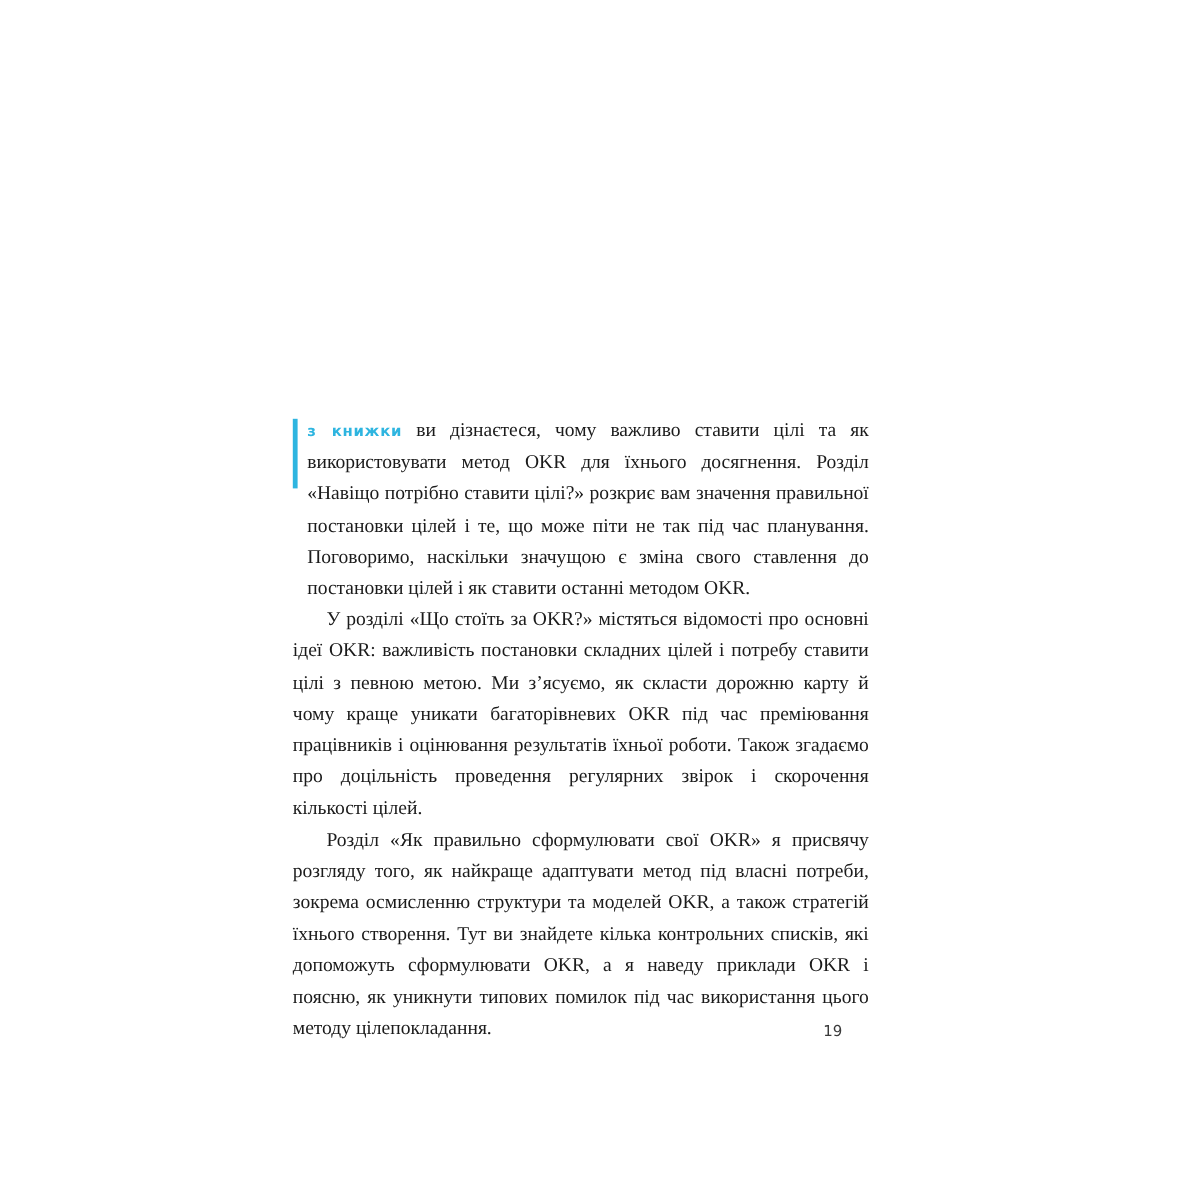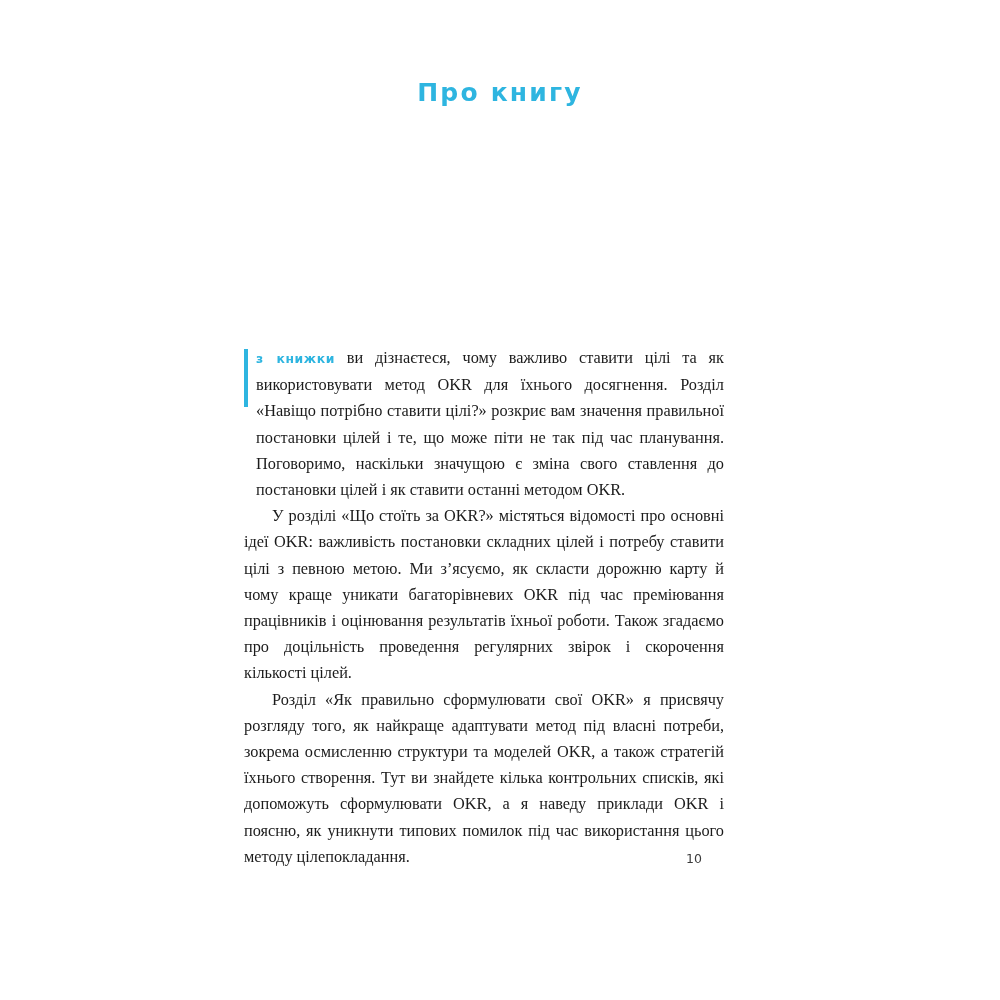--- a/index.html
+++ b/index.html
@@ -72,26 +72,25 @@
     font-family: "DejaVu Sans", sans-serif;
     font-size: 12.5px;
     color: #3b3b3b;
   }
 </style>
 </head>
 <body>
 
 <div class="page">
 
-  <div class="page-title">Про книгу</div>
 
   <div class="body-block">
     <p class="first-para">
       <span class="accent-bar"></span>
       <span class="lead-in">з книжки</span><span> ви дізнаєтеся, чому важливо ставити цілі та як використовувати метод OKR для їхнього досягнення. Розділ «Навіщо потрібно ставити цілі?» розкриє вам значення правильної постановки цілей і те, що може піти не так під час планування. Поговоримо, наскільки значущою є зміна свого ставлення до постановки цілей і як ставити останні методом OKR.</span>
     </p>
     <p>У розділі «Що стоїть за OKR?» містяться відомості про основні ідеї OKR: важливість постановки складних цілей і потребу ставити цілі з певною метою. Ми з’ясуємо, як скласти дорожню карту й чому краще уникати багаторівневих OKR під час преміювання працівників і оцінювання результатів їхньої роботи. Також згадаємо про доцільність проведення регулярних звірок і скорочення кількості цілей.</p>
     <p>Розділ «Як правильно сформулювати свої OKR» я присвячу розгляду того, як найкраще адаптувати метод під власні потреби, зокрема осмисленню структури та моделей OKR, а також стратегій їхнього створення. Тут ви знайдете кілька контрольних списків, які допоможуть сформулювати OKR, а я наведу приклади OKR і поясню, як уникнути типових помилок під час використання цього методу цілепокладання.</p>
   </div>
 
-  <div class="folio">10</div>
+  <div class="folio">19</div>
 
 </div>
 
 </body></html>

